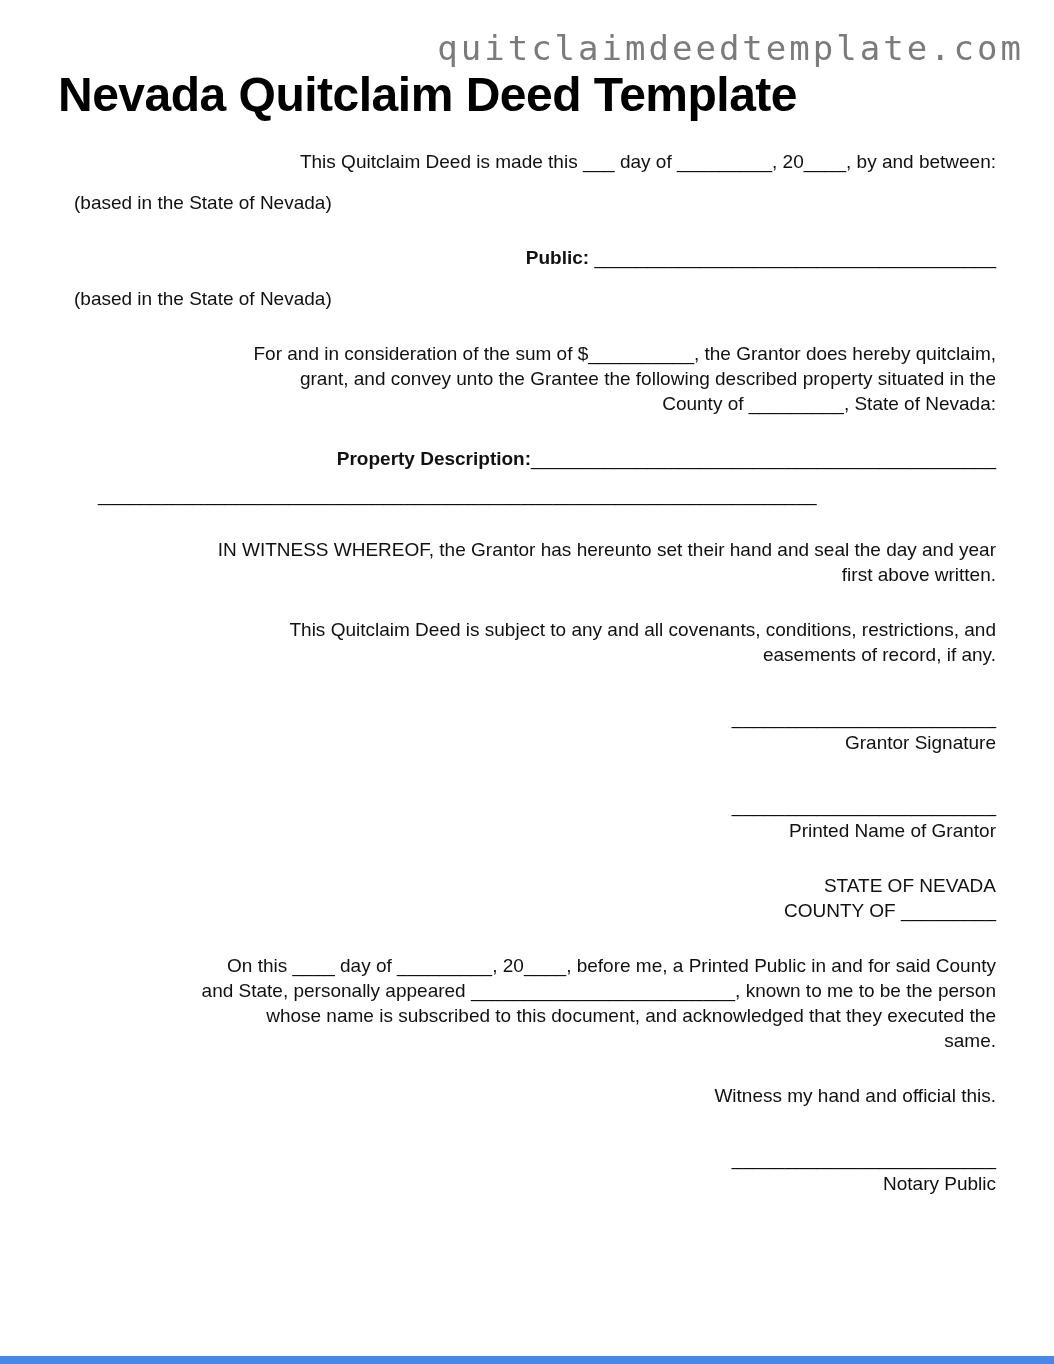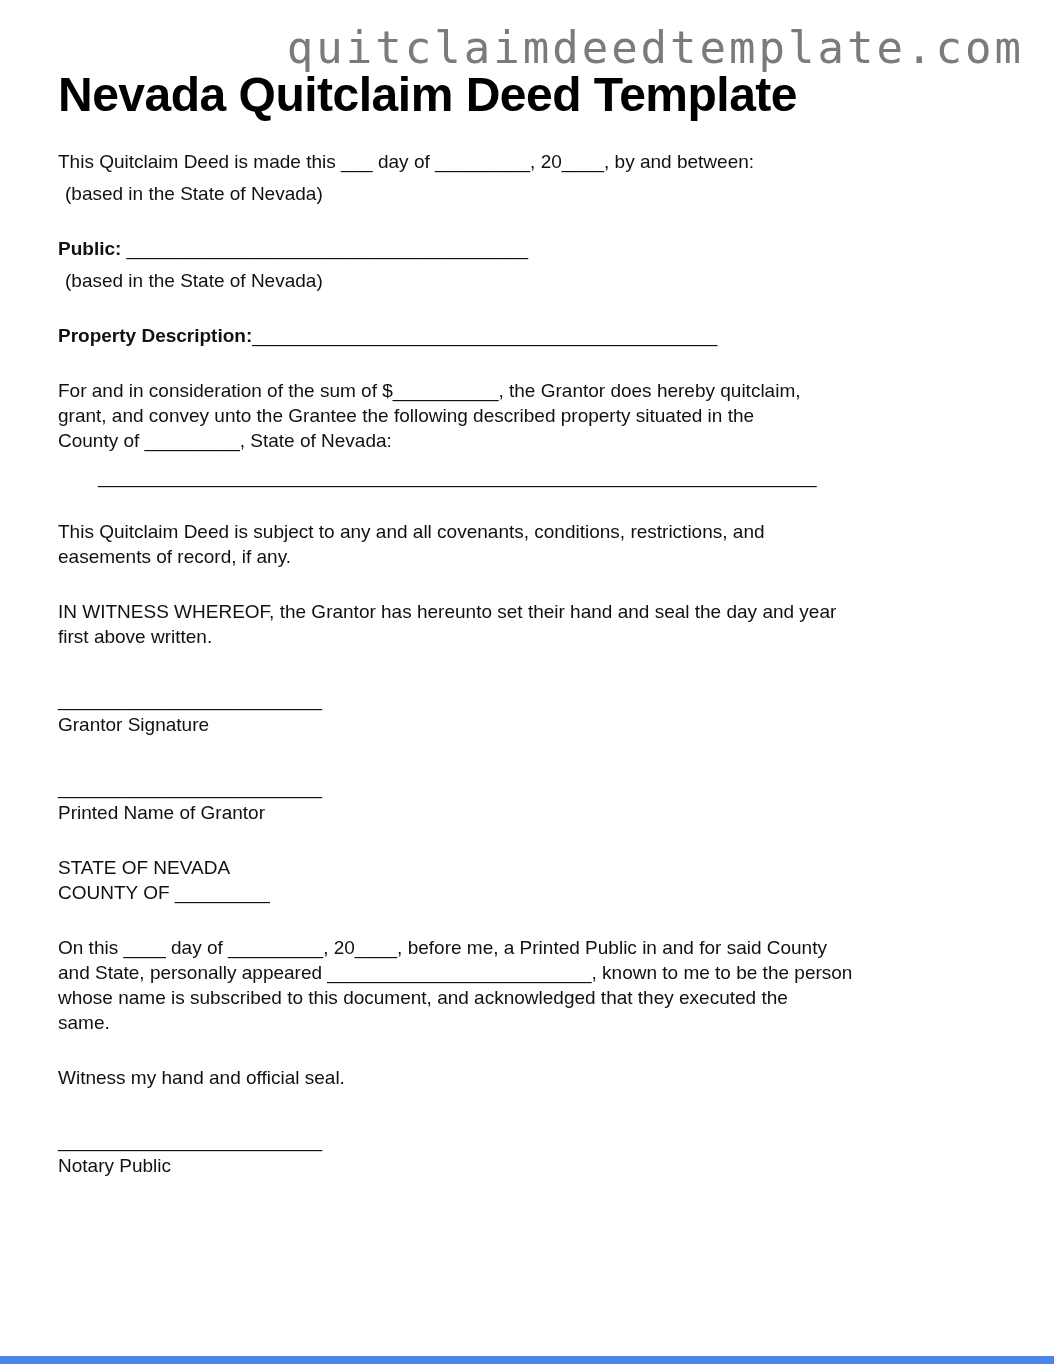--- a/index.html
+++ b/index.html
@@ -13,43 +13,44 @@
     line-height: 25px;
     position: relative;
     overflow: hidden;
   }
   .page {
     padding: 26px 58px 0 58px;
     width: 938px;
   }
   .watermark {
     font-family: "DejaVu Sans Mono", monospace;
-    font-size: 44px;
+    font-size: 34px;
     line-height: 44px;
     letter-spacing: 3px;
     color: #7b7b7b;
     text-align: right;
     margin-right: -28px;
     white-space: nowrap;
   }
   h1.title {
     font-size: 48px;
     line-height: 45px;
     font-weight: 700;
     color: #000000;
     margin: 2px 0 0 0;
     letter-spacing: -0.5px;
   }
   .para {
     margin: 30px 0 0 0;
     white-space: pre-line;
+    text-align: right;
   }
   .intro { margin-top: 32px; }
   .tight { margin-bottom: 0; }
-  .note { margin: 7px; white-space: pre-line; }
+  .note { margin: 16px; white-space: pre-line; }
   .label { font-weight: 700; }
   .prop-line2 { margin-top: 11px; white-space: pre-line; margin-left: 40px; }
   .sigblock { margin-top: 38px; }
   .footer-bar {
     position: absolute;
     left: 0;
     bottom: 0;
     width: 100%;
     height: 8px;
     background: #4a86e8;
@@ -64,47 +65,47 @@
 
   <h1 class="title">Nevada Quitclaim Deed Template</h1>
 
   <p class="para intro">This Quitclaim Deed is made this ___ day of _________, 20____, by and between:</p>
 
   <div class="note">(based in the State of Nevada)</div>
 
   <p class="para tight"><span class="label">Public:</span><span> ______________________________________</span></p>
   <div class="note">(based in the State of Nevada)</div>
 
-  <p class="para tight"><span class="label">Property Description:</span><span>____________________________________________</span></p>
-
   <p class="para">For and in consideration of the sum of $__________, the Grantor does hereby quitclaim,
 grant, and convey unto the Grantee the following described property situated in the
 County of _________, State of Nevada:</p>
+
+  <p class="para tight"><span class="label">Property Description:</span><span>____________________________________________</span></p>
   <div class="prop-line2">____________________________________________________________________</div>
+
+  <p class="para">IN WITNESS WHEREOF, the Grantor has hereunto set their hand and seal the day and year
+first above written.</p>
 
   <p class="para">This Quitclaim Deed is subject to any and all covenants, conditions, restrictions, and
 easements of record, if any.</p>
-
-  <p class="para">IN WITNESS WHEREOF, the Grantor has hereunto set their hand and seal the day and year
-first above written.</p>
 
   <p class="para sigblock">_________________________
 Grantor Signature</p>
 
   <p class="para sigblock">_________________________
 Printed Name of Grantor</p>
 
   <p class="para">STATE OF NEVADA
 COUNTY OF _________</p>
 
   <p class="para">On this ____ day of _________, 20____, before me, a Printed Public in and for said County
 and State, personally appeared _________________________, known to me to be the person
 whose name is subscribed to this document, and acknowledged that they executed the
 same.</p>
 
-  <p class="para">Witness my hand and official seal.</p>
+  <p class="para">Witness my hand and official this.</p>
 
   <p class="para sigblock">_________________________
 Notary Public</p>
 
 </div>
 
 <div class="footer-bar"></div>
 
 </body></html>

